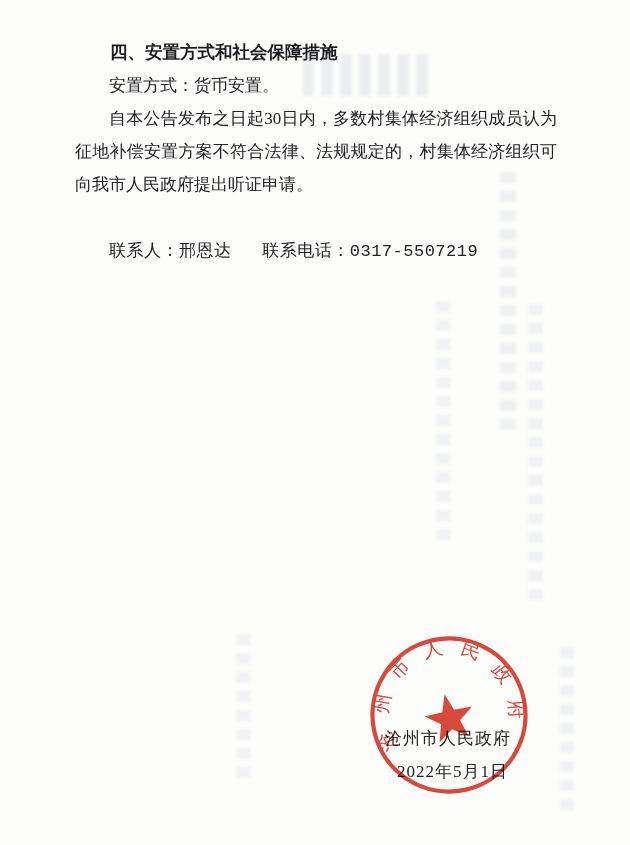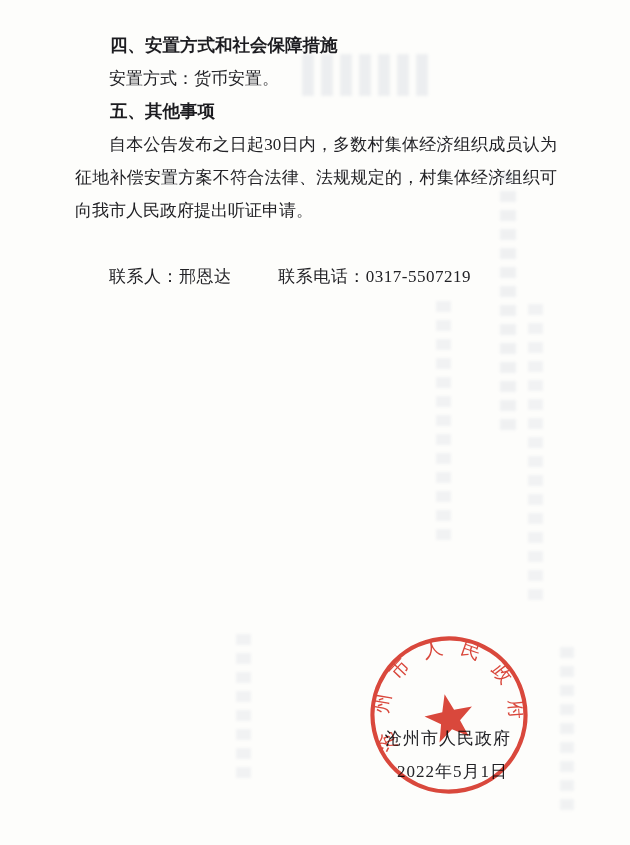--- a/index.html
+++ b/index.html
@@ -8,34 +8,34 @@
     position:relative;
     background:#fdfdfb;
     font-family:"Liberation Serif","DejaVu Serif",serif;
     color:#222226;
     overflow:hidden;
   }
   .page { position:absolute; inset:0; background:#fdfdfb; }
 
   .content {
     position:absolute;
-    left:75px; top:29px; width:482px;
+    left:75px; top:36px; width:482px;
     font-size:17px; line-height:33px;
     text-align:justify;
   }
   .heading {
     font-size:17.5px;
     font-weight:bold;
     text-indent:2em;
     font-family:"Liberation Sans","DejaVu Sans",sans-serif;
     color:#1c1c20;
   }
   p.para { text-indent:2em; }
   p.contact { text-indent:2em; margin-top:33px; letter-spacing:.5px; }
-  p.contact .gap { margin-left:42px; }
+  p.contact .gap { margin-left:26px;font-family:Liberation Mono, monospace; }
 
   .signature {
     position:absolute; left:385px; top:722px;
     font-size:17px; line-height:33px; color:#222226;
   }
   .signature .org { display:block; letter-spacing:1px; }
   .signature .date { display:block; margin-left:12px; letter-spacing:1px; }
 
   .seal {
     position:absolute; left:364px; top:630px;
@@ -65,21 +65,20 @@
   .bleed-f { left:560px; top:640px; width:14px;  height:170px; opacity:.11; }
 </style>
 </head>
 <body>
 
 <div class="page">
 
   <div class="content">
     <h3 class="heading">四、安置方式和社会保障措施</h3>
     <p class="para">安置方式：货币安置。</p>
-    <h3 class="heading">五、其他事项</h3>
     <p class="para">自本公告发布之日起30日内，多数村集体经济组织成员认为征地补偿安置方案不符合法律、法规规定的，村集体经济组织可向我市人民政府提出听证申请。</p>
     <p class="contact">
       <span>联系人：邢恩达</span>
       <span class="gap">联系电话：0317-5507219</span>
     </p>
   </div>
 
   <div class="signature">
     <span class="org">沧州市人民政府</span>
     <span class="date">2022年5月1日</span>

